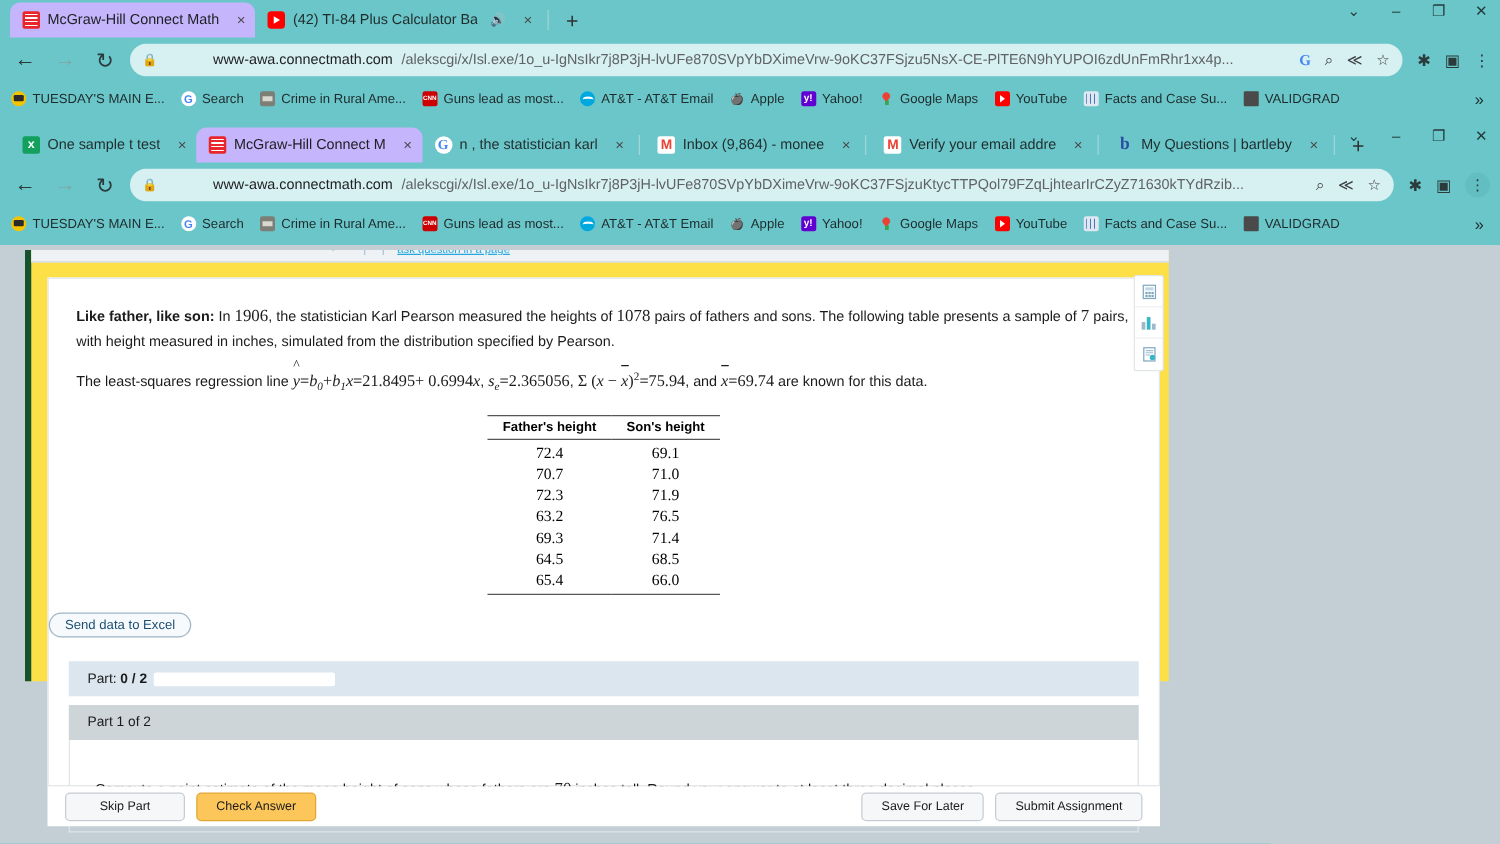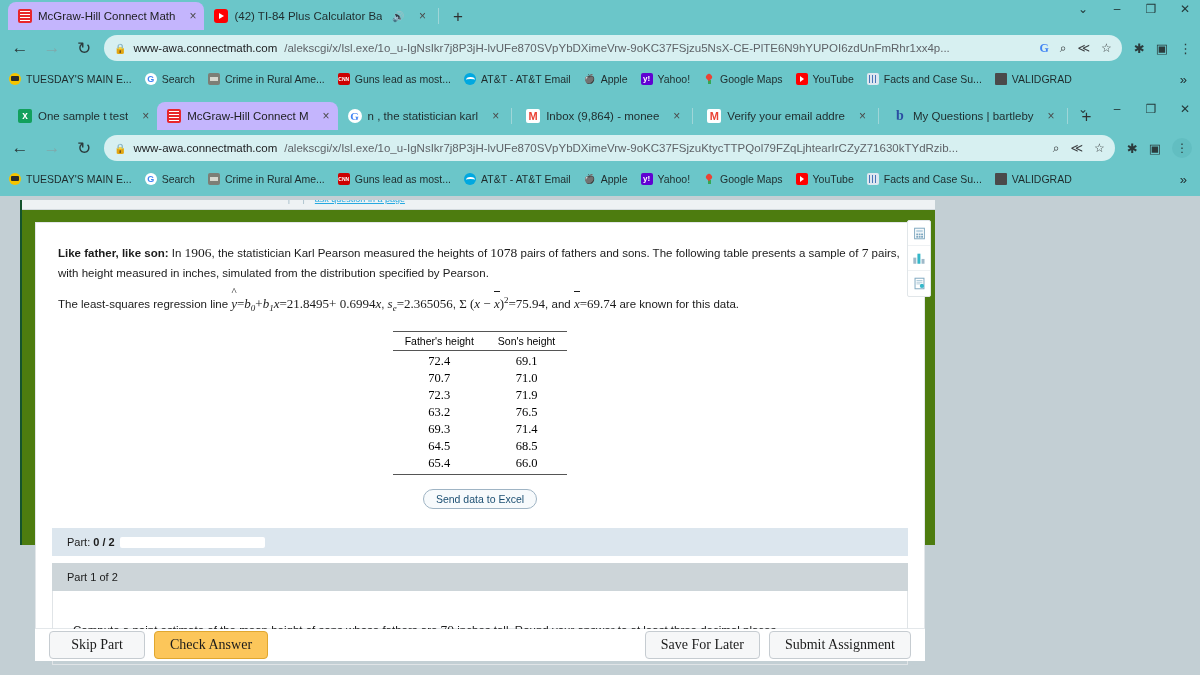--- a/index.html
+++ b/index.html
@@ -56,21 +56,21 @@
   
   .toolbar { display:flex; align-items:center; height:36px; padding:0 8px; gap:8px; }
   .navbtn { font-size:17px; color:#2b3b3c; width:24px; text-align:center; cursor:pointer; }
   .navbtn.dim { color:#7fa9ab; }
   .omnibox {
     flex:1; height:26px; background:#d7f0f1; border-radius:13px;
     display:flex; align-items:center; padding:0 10px; gap:7px; overflow:hidden;
     font-size:11.5px; color:#202124;
   }
   .lock { font-size:10px; color:#3c4043;}
-  .url-host { color:#202124; }
+  .url-host { color:#202124;margin-left:37px; }
   .url-path { color:#5f6368; }
   .omni-right { display:flex; align-items:center; gap:11px; margin-left:auto; padding-left:8px; font-size:12px; color:#3c4043;}
   .tb-right { display:flex; align-items:center; gap:11px; font-size:13px; color:#2b3b3c; padding-left:4px;}
   .tb-right span, .omni-right span { cursor:pointer; }
   .ext-icon { font-size:13px; }
   .profile-circ{ width:20px;height:20px;border-radius:50%; background:#62bec1; display:flex;
      align-items:center;justify-content:center; font-size:12px;}
 
   
   .bookmarks { display:flex; align-items:center; height:26px; gap:13px; padding:0 9px; font-size:10.5px; color:#1e2b2c; }
@@ -107,21 +107,21 @@
   
   .inner-win { position:absolute; left:0; top:100px; width:1200px; height:96px; background:#6bc6c9; }
 
   
   .viewport {
     position:absolute; left:0; top:196px; width:1200px; height:479px;
     background:#c3cfd4;
   }
   .page-shell {
     position:absolute; left:20px; top:4px; width:915px; height:345px;
-    background:#4d7c0f; border-left:2px solid #14532d;
+    background:#fde047; border-left:5px solid #14532d;
   }
   .cut-toolbar {
     height:10px; background:#eef2f4; border-bottom:1px solid #d3dade;
     position:relative; overflow:hidden;
   }
   .cut-toolbar .blur-row {
     position:absolute; left:240px; top:-6px; font-size:9px; color:#9db8c6; white-space:nowrap;
     filter: blur(0.4px);
   }
   .cut-toolbar .blue-link { color:#26a9e0; text-decoration:underline; }
@@ -140,29 +140,29 @@
   .sup { font-size:9px; vertical-align:5px; font-family:"Liberation Serif",serif;}
   .hatw { position:relative; display:inline-block; }
   .hatw::before{ content:"^"; position:absolute; left:50%; transform:translateX(-50%); top:-11px; font-size:11px; font-style:normal;}
   .barw { position:relative; display:inline-block; }
   .barw::before{ content:""; position:absolute; left:0; right:0; top:-2px; height:1px; background:#1b1b1b;}
 
   
   .dtable-wrap { display:flex; justify-content:center; margin-top:15px; }
   .dtable { border-collapse:collapse; font-family:"Liberation Serif", serif; font-size:12px; }
   .dtable th {
-    font-family:"Liberation Sans", sans-serif; font-size:10.5px; font-weight:normal;
+    font-family:"Liberation Sans", sans-serif; font-size:10.5px; font-weight:bold;
     border-top:1px solid #555; border-bottom:1px solid #555;
     padding:3px 12px 3px 12px; white-space:nowrap;
   }
   .dtable td { text-align:center; padding:1px 12px; font-size:12.5px; }
   .dtable tr.last td { border-bottom:1px solid #555; padding-bottom:3px;}
   .dtable tr.first td { padding-top:3px; }
 
-  .excel-wrap { display:flex; justify-content:center; margin-top:14px; }
+  .excel-wrap { display:flex; margin-top:14px; }
   .excel-btn {
     font-size:10.5px; color:#1c4f72; background:#f7fafc;
     border:1px solid #9fb4c4; border-radius:11px; padding:3px 12px; cursor:pointer;
   }
 
   .part-bar {
     margin:19px 16px 0 16px; background:#dce6ee; height:28px;
     display:flex; align-items:center; padding:0 15px; gap:5px;
     font-size:11px; color:#1b1b1b;
   }
@@ -175,22 +175,22 @@
   .part-q {
     margin:0 16px; border:1px solid #e0e4e7; border-top:none; min-height:74px;
     padding:28px 20px 16px 20px; font-size:11.5px; color:#1b1b1b; line-height:1.7;
   }
 
   .action-bar {
     position:absolute; left:13px; top:429px; width:890px; height:32px;
     display:flex; align-items:center; padding:0 14px; gap:9px; background:#fff;
   }
   .btn {
-    font-size:14px; padding:5px 15px; border-radius:4px; cursor:pointer;
-    border:1px solid #c6ccd1; background:#f6f7f8; color:#1b1b1b; white-space:nowrap;font-family:Liberation Serif, serif;
+    font-size:10px; padding:5px 15px; border-radius:4px; cursor:pointer;
+    border:1px solid #c6ccd1; background:#f6f7f8; color:#1b1b1b; white-space:nowrap;
   }
   .btn.warn { background:#fcc65a; border-color:#e0a72f; }
   .btn.wide { min-width:96px; text-align:center; }
   .spacer { flex:1; }
 
   
   .tool-rail {
     position:absolute; right:4px; top:20px; width:24px;
     border:1px solid #e1e6e9; background:#fff; border-radius:2px;
   }

